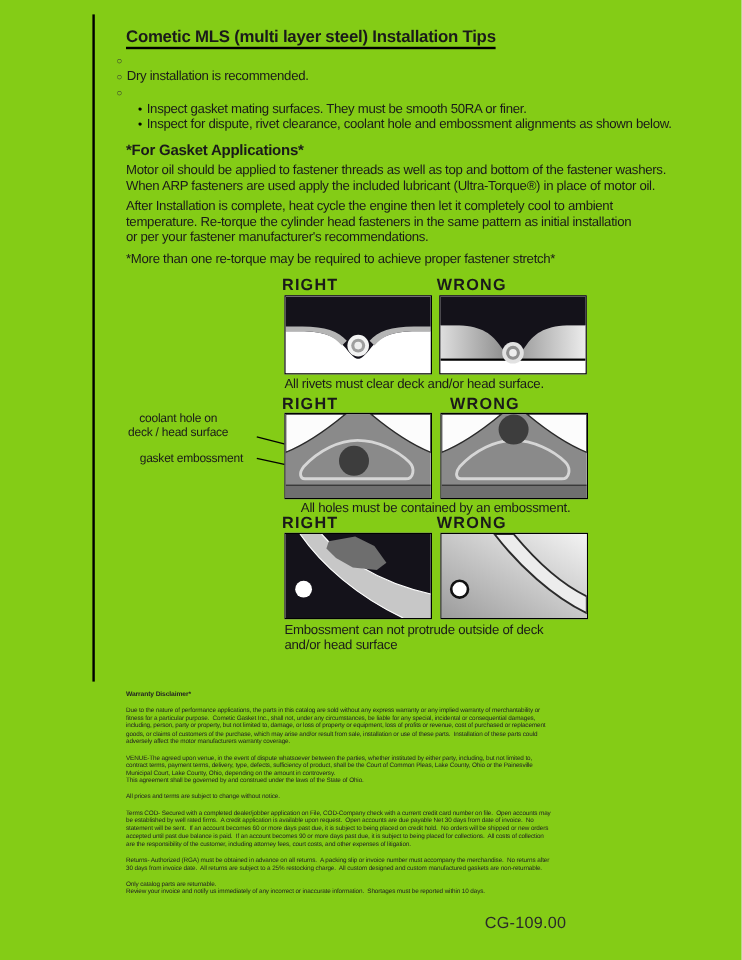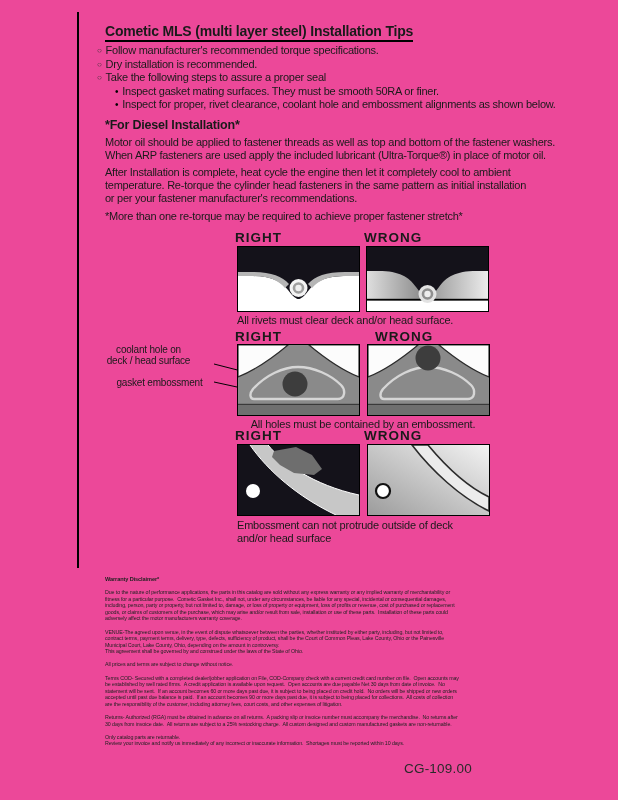--- a/index.html
+++ b/index.html
@@ -1,17 +1,17 @@
 <!DOCTYPE html>
 <html><head>
 <meta charset="utf-8">
 <style>
   html,body{margin:0;padding:0;background:#e8e8e8;}
   .page{
-    position:relative;width:618px;height:800px;background:#ec4899;
+    position:relative;width:618px;height:800px;background:#84cc16;
     font-family:"Liberation Sans", sans-serif;color:#1a1a1a;overflow:hidden;
     margin:0 auto;
   }
   .abs{position:absolute;}
   .pre{white-space:pre;}
   .preline{white-space:pre-line;}
   .title{
     font-size:14px;font-weight:bold;letter-spacing:-0.2px;
     border-bottom:2px solid #000;padding-bottom:1px;display:inline-block;
   }
@@ -37,41 +37,39 @@
 
   <div class="abs" style="left:77px;top:12px;width:1.5px;height:556px;background:#000;"></div>
 
   <div class="abs" style="left:105px;top:22px;">
     <span class="title">Cometic MLS (multi layer steel) Installation Tips</span>
   </div>
 
   <div class="abs" style="left:97px;top:44px;">
     <div class="bullet-row">
       <span class="b-icon">○</span>
-      <span>Follow manufacturer's recommended torque specifications.</span>
     </div>
     <div class="bullet-row">
       <span class="b-icon">○</span>
       <span>Dry installation is recommended.</span>
     </div>
     <div class="bullet-row">
       <span class="b-icon">○</span>
-      <span>Take the following steps to assure a proper seal</span>
     </div>
     <div class="bullet-row" style="margin-left:18px;">
       <span class="d-icon">•</span>
       <span>Inspect gasket mating surfaces.  They must be smooth 50RA or finer.</span>
     </div>
     <div class="bullet-row" style="margin-left:18px;">
       <span class="d-icon">•</span>
-      <span>Inspect for proper, rivet clearance, coolant hole and embossment alignments as shown below.</span>
-    </div>
-  </div>
-
-  <div class="abs sec-head" style="left:105px;top:118px;">*For Diesel Installation*</div>
+      <span>Inspect for dispute, rivet clearance, coolant hole and embossment alignments as shown below.</span>
+    </div>
+  </div>
+
+  <div class="abs sec-head" style="left:105px;top:118px;">*For Gasket Applications*</div>
   <div class="abs body-txt preline" style="left:105px;top:136px;">Motor oil should be applied to fastener threads as well as top and bottom of the fastener washers.
 When ARP fasteners are used apply the included lubricant (Ultra-Torque®) in place of motor oil.</div>
   <div class="abs body-txt preline" style="left:105px;top:166px;">After Installation is complete, heat cycle the engine then let it completely cool to ambient
 temperature. Re-torque the cylinder head fasteners in the same pattern as initial installation
 or per your fastener manufacturer's recommendations.</div>
   <div class="abs body-txt" style="left:105px;top:210px;">*More than one re-torque may be required to achieve proper fastener stretch*</div>
 
   <svg width="0" height="0" style="position:absolute;">
     <defs>
       <linearGradient id="gband" x1="0" y1="0" x2="1" y2="0">

